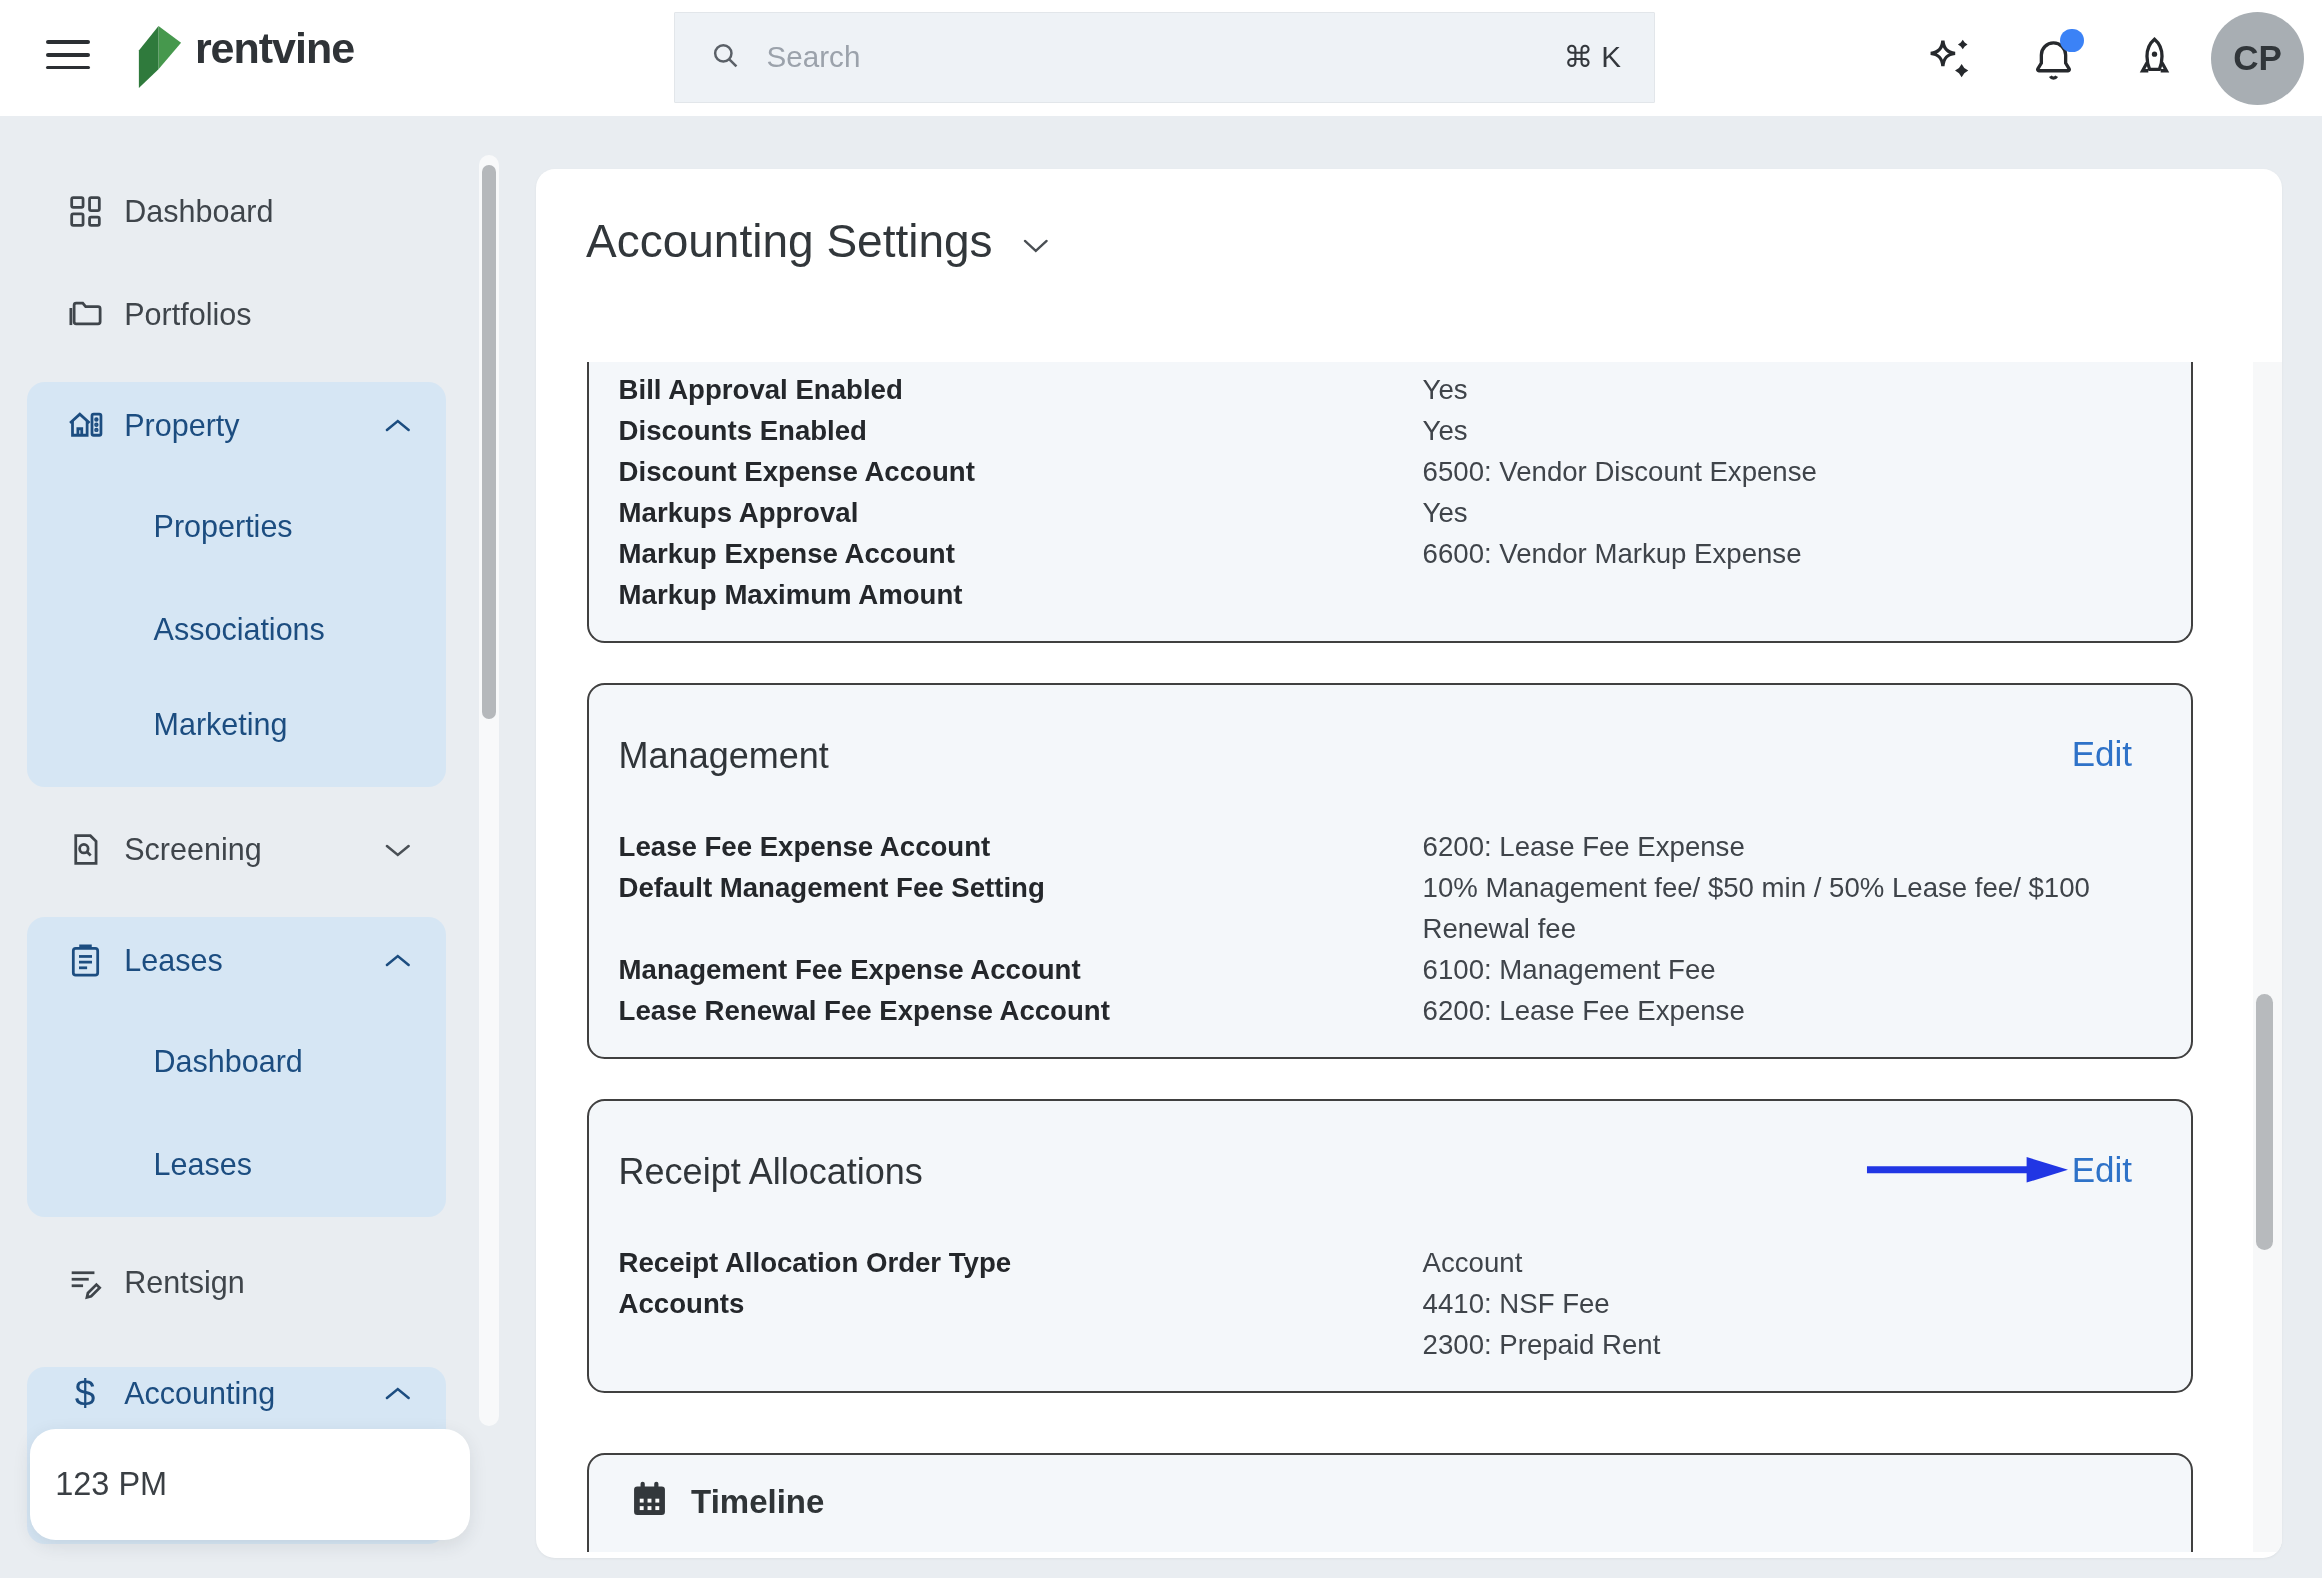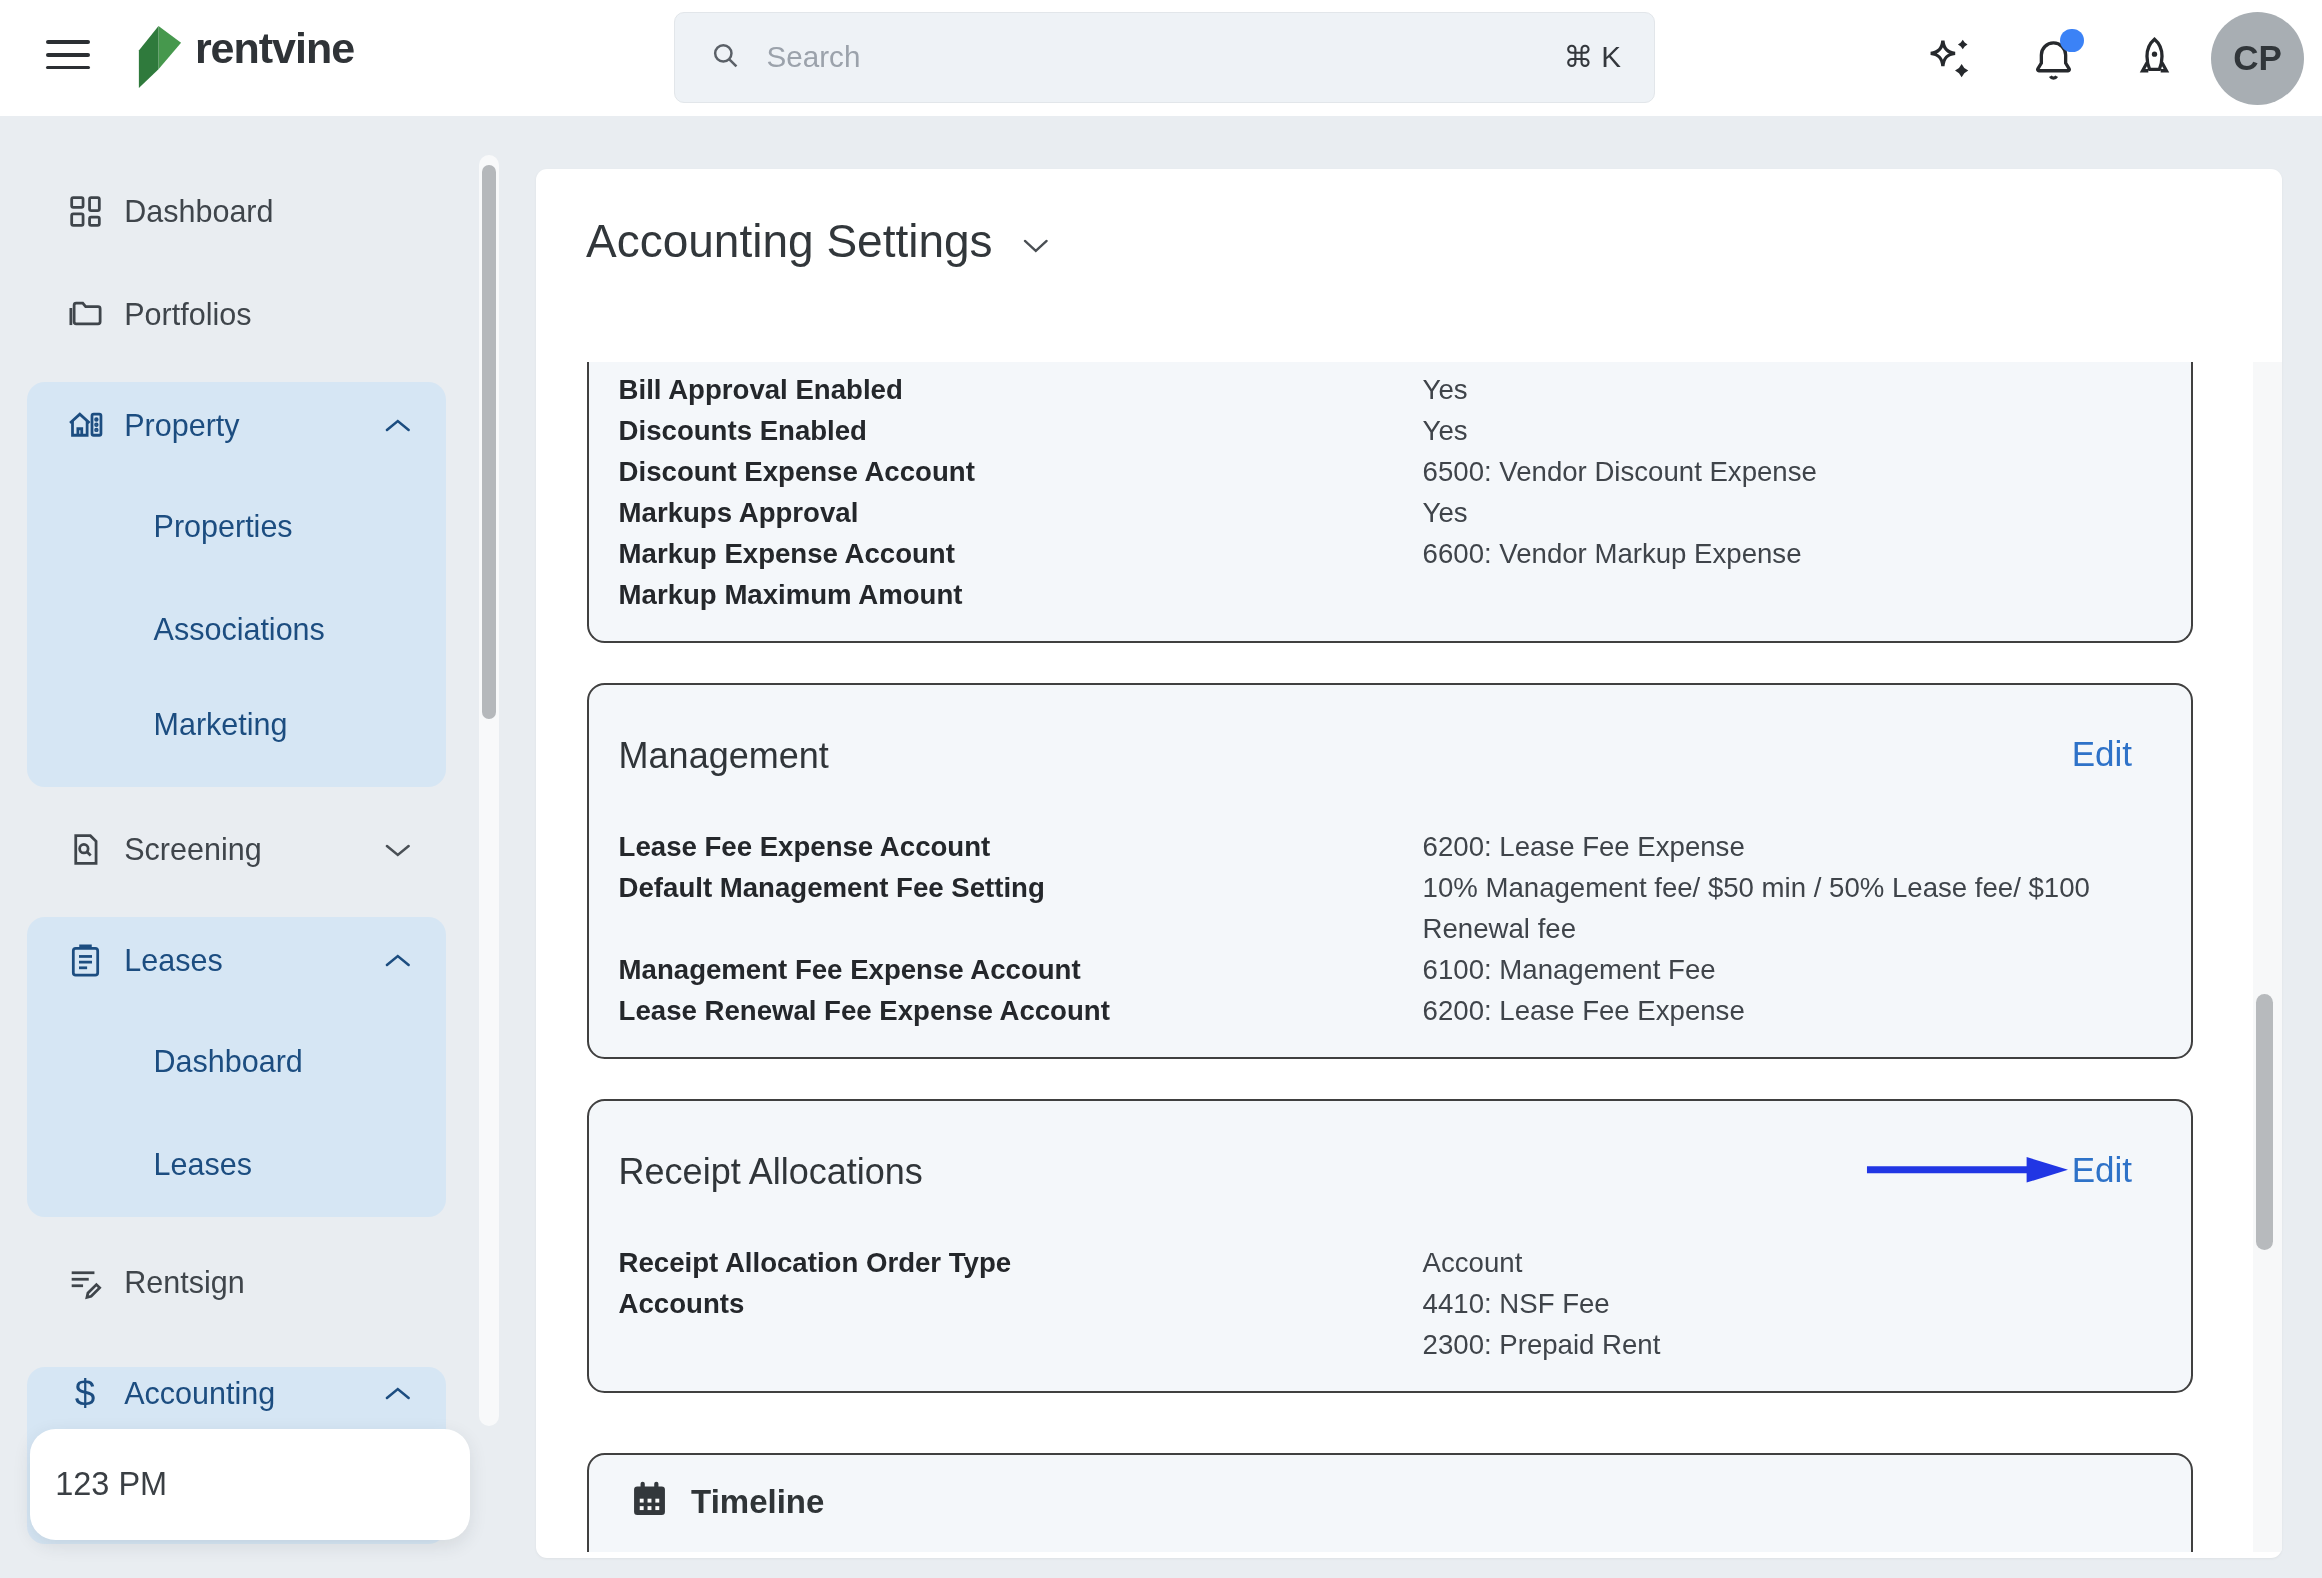--- a/index.html
+++ b/index.html
@@ -10,21 +10,21 @@
     font-family:"Liberation Sans","DejaVu Sans",sans-serif;
     color:#3f444a;
   }
   
   .hdr { position:absolute; top:0; left:0; width:2323px; height:116px; background:#ffffff; z-index:20; }
   .ham { position:absolute; left:46px; top:40px; width:44px; height:35px; background:none; border:none; cursor:pointer; }
   .ham span { display:block; width:44px; height:3.9px; background:#2b2f33; border-radius:2px; margin-bottom:8.9px; }
   .logo { position:absolute; left:132px; top:23.6px; display:flex; gap:9.9px; cursor:pointer; }
   .logo-text { font-size:43px; font-weight:700; letter-spacing:-1px; color:#2f3337; }
   .search { position:absolute; left:674px; top:11.8px; width:981px; height:91px;
-    background:#eef2f6; border:1px solid #e2e6ea; border-radius:10px;
+    background:#eef2f6; border:1px solid #e2e6ea; border-radius:1px;
     display:flex; align-items:center; padding:0 33px; }
   .search input { flex:1; border:none; background:transparent; outline:none;
     font-size:29.6px; color:#3a3f45; font-family:inherit; margin-left:23.6px; }
   .search input::placeholder { color:#9ba2ab; }
   .kbd { font-size:29.6px; color:#34383d; white-space:nowrap; }
   .hdr-ic { position:absolute; top:32.5px; width:53px; height:53px; background:none; border:none; cursor:pointer; }
   .hdr-ic svg { width:100%; height:100%; }
   .bell-wrap { position:relative; }
   .dot { position:absolute; right:-3.9px; top:-3.9px; width:23.6px; height:23.6px; border-radius:50%; background:#3b82f6; }
   .avatar { position:absolute; left:2211px; top:11.8px; width:93px; height:93px; border-radius:50%;
@@ -45,21 +45,21 @@
   .sb-sub .nav-lbl { margin-left:0; color:#1c4d80; }
   .dollar { font-size:37px; color:#1c4d80; width:39px; text-align:center; }
   .sb-track { position:absolute; left:479px; top:39px; width:19.7px; height:1271px; background:#f8f9fa; border-radius:9.9px; }
   .sb-thumb { position:absolute; left:482px; top:49px; width:13.8px; height:554px; background:#b5b8bb; border-radius:6.9px; cursor:grab; }
   
   .toast { position:absolute; left:29.6px; top:1429px; width:440px; height:111px; background:#ffffff;
     border-radius:25.6px; box-shadow:0 5.9px 17.7px rgba(40,50,60,.10); z-index:30;
     display:flex; align-items:center; padding-left:25.6px; font-size:32.5px; color:#3a3f44; }
   
   .main-card { position:absolute; left:536px; top:169px; width:1746px; height:1389px;
-    background:#ffffff; border-radius:11px; box-shadow:0 1px 3px rgba(0,0,0,.05); overflow:hidden; z-index:10; }
+    background:#ffffff; border-radius:19px; box-shadow:0 1px 3px rgba(0,0,0,.05); overflow:hidden; z-index:10; }
   .ttl-row { position:absolute; left:50px; top:45px; display:flex; align-items:center; gap:29.6px; }
   .page-ttl { font-size:46px; font-weight:400; color:#32373b; }
   .ttl-chev { width:27.6px; height:15.8px; margin-top:9.9px; cursor:pointer; }
   .viewport { position:absolute; left:0; top:193px; right:0; bottom:5.9px; overflow:hidden; }
   .sec { margin-left:51px; width:1606px; background:#f4f7fa; border:2px solid #404040; border-radius:17.7px; }
   .sec.cut-top { border-top:none; border-radius:0 0 17.7px 17.7px; padding-top:6.9px; padding-bottom:26.6px; }
   .sec-hd { display:flex; justify-content:space-between; align-items:flex-start; padding:49px 59px 0 29.6px; }
   .sec-ttl { font-size:36px; line-height:43px; color:#303539; font-weight:400; }
   .edit { font-size:35px; color:#2e72c8; background:none; border:none; cursor:pointer; font-family:inherit; }
   .rows { margin-top:49px; padding-bottom:25.6px; }

